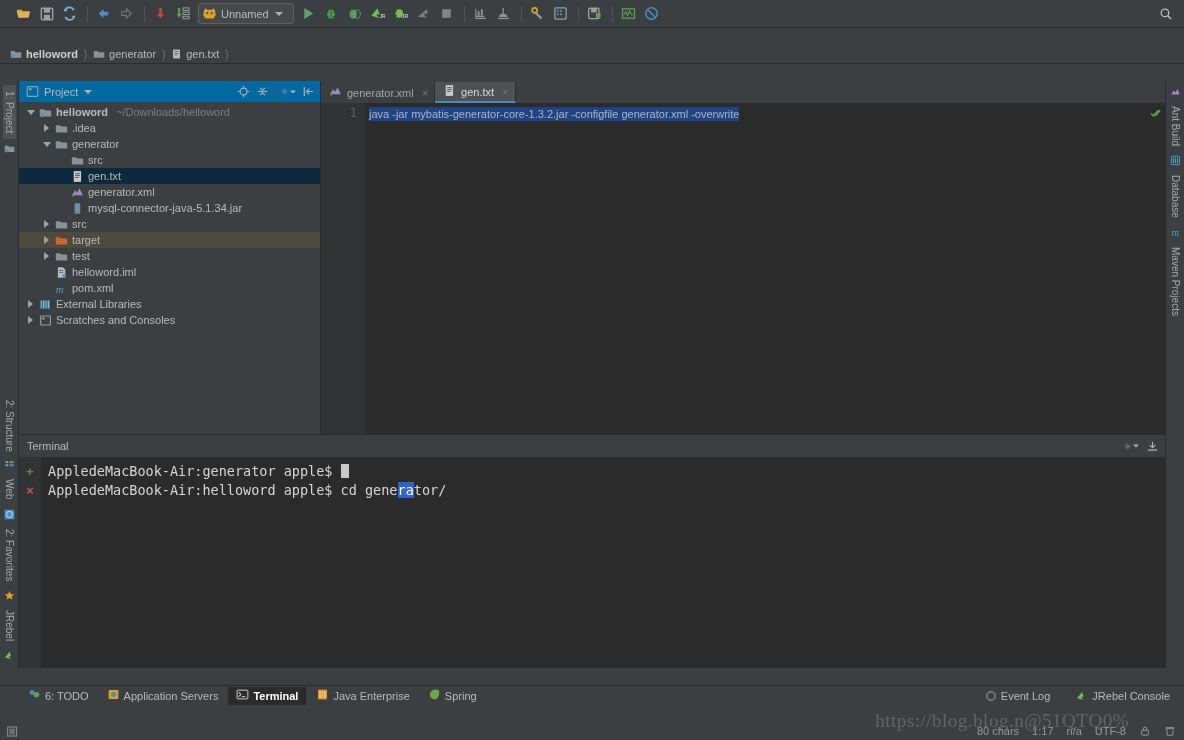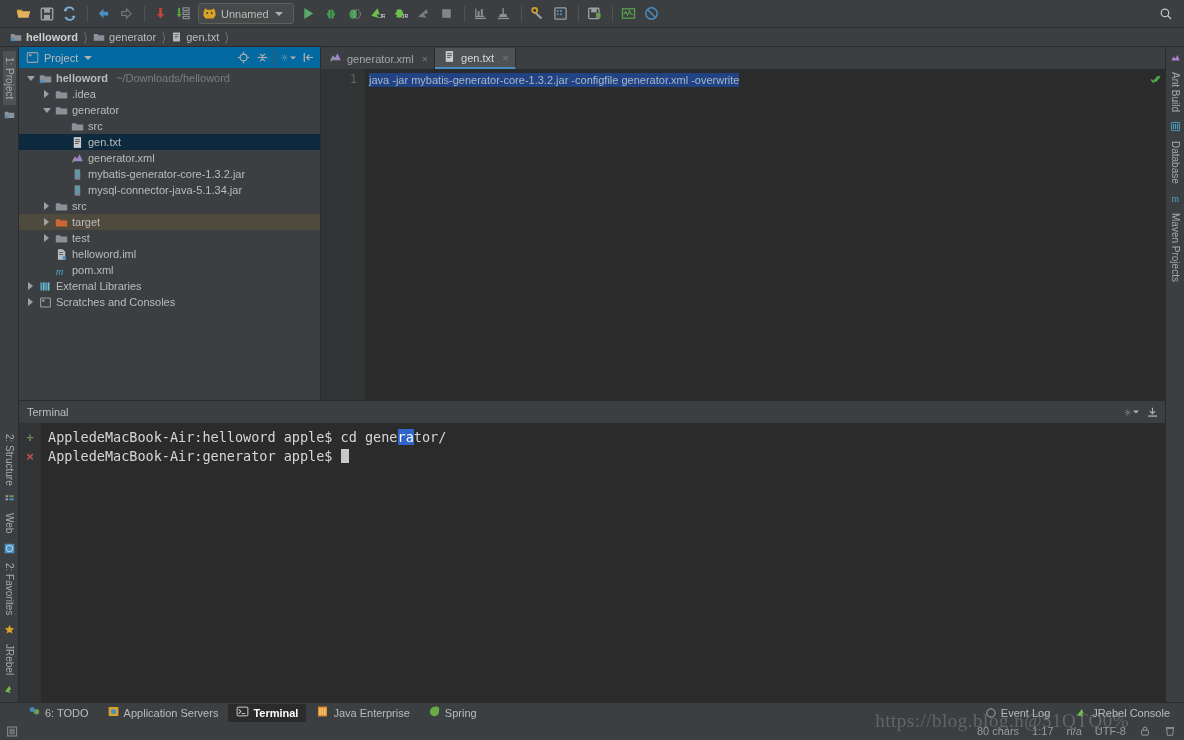--- a/index.html
+++ b/index.html
@@ -4,21 +4,21 @@
 <style>
   * { box-sizing: border-box; margin: 0; padding: 0; }
   html, body {
     width: 1184px; height: 740px;
     background: #3c3f41;
     font-family: "Liberation Sans", sans-serif;
     font-size: 11px;
     color: #bbbbbb;
     overflow: hidden;
   }
-  .app { position: relative; width: 1184px; height: 740px; display: flex; flex-direction: column; }
+  .app { position: relative; width: 1184px; height: 740px; display: flex; flex-direction: column; gap: 17px; }
 
   
   .toolbar {
     height: 28px; background: #3c3f41; display: flex; align-items: center;
     padding-left: 13px; position: relative; flex: none;
     border-bottom: 1px solid #2b2b2b;
   }
   .tb-icon {
     width: 21px; height: 21px; margin-right: 2px;
     display: flex; align-items: center; justify-content: center;
@@ -481,31 +481,20 @@
               </div>
               <div class="node" style="padding-left: 38px;">
                 <span class="arrow"></span>
                 <span class="nic">
                   <svg width="13" height="13" viewBox="0 0 16 16">
                     <rect x="4.4" y="1.6" width="7" height="12.8" rx="1" fill="#7f858a"></rect>
                     <rect x="5.8" y="3" width="4.2" height="3.4" fill="#4aa3c0"></rect>
                     <rect x="5.8" y="7.6" width="4.2" height="3.4" fill="#4aa3c0"></rect>
                   </svg>
                 </span>
-                <span class="nlabel">mybatis-generator-core-1.3.2.jar</span>
-              </div>
-              <div class="node" style="padding-left: 38px;">
-                <span class="arrow"></span>
-                <span class="nic">
-                  <svg width="13" height="13" viewBox="0 0 16 16">
-                    <rect x="4.4" y="1.6" width="7" height="12.8" rx="1" fill="#7f858a"></rect>
-                    <rect x="5.8" y="3" width="4.2" height="3.4" fill="#4aa3c0"></rect>
-                    <rect x="5.8" y="7.6" width="4.2" height="3.4" fill="#4aa3c0"></rect>
-                  </svg>
-                </span>
                 <span class="nlabel">mysql-connector-java-5.1.34.jar</span>
               </div>
               <div class="node" style="padding-left: 22px;">
                 <span class="arrow closed">
                   <i></i>
                 </span>
                 <span class="nic">
                   <svg width="13" height="13" viewBox="0 0 16 16">
                     <path d="M1 4h5l1.2 1.6H15V13H1z" fill="#8a9199"></path>
                   </svg>
@@ -642,22 +631,22 @@
                 </svg>
             </div>
           </div>
         </div>
         <div class="term-body">
           <div class="term-marks" id="term-marks">
               <div class="tmark plus">+</div>
               <div class="tmark x">×</div>
             </div>
           <div class="term-text" id="term-text">
+              <div class="term-line"><span>AppledeMacBook-Air:generator apple$ </span><span></span><span class="term-cursor"></span></div>
               <div class="term-line"><span>AppledeMacBook-Air:helloword apple$ cd gene</span><span class="term-sel">ra</span><span>tor/</span></div>
-              <div class="term-line"><span>AppledeMacBook-Air:generator apple$ </span><span></span><span class="term-cursor"></span></div>
             </div>
         </div>
       </div>
     </div>
 
     <div class="rail-right">
       <div class="rail-top">
         <svg width="11" height="11" viewBox="0 0 16 16" style="margin:2px 0">
             <path d="M2 11l3-6 3 3 3-5 3 8z" fill="#b07fd0"></path>
           </svg>

